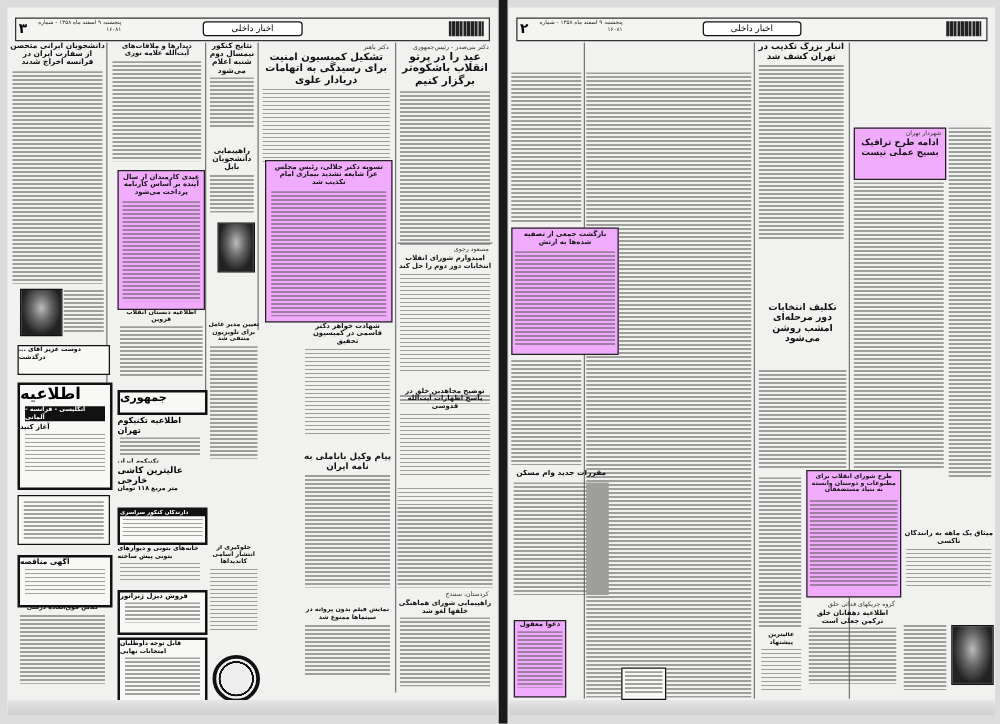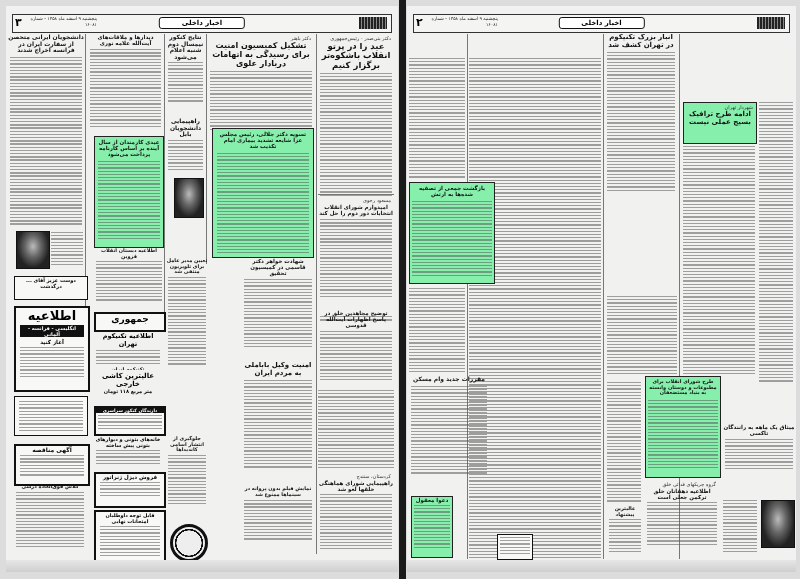--- a/index.html
+++ b/index.html
@@ -2,34 +2,34 @@
 <html><head>
 <meta charset="utf-8">
 <style>
   html,body{margin:0;padding:0;}
   body{width:800px;height:579px;background:#dcdcdc;position:relative;overflow:hidden;font-family:"DejaVu Sans",sans-serif;}
   .page{position:absolute;top:6px;height:566px;background:#f1f1ef;overflow:hidden;}
   #page-left{left:6px;width:392px;}
   #page-right{left:407px;width:389px;}
   .spine{position:absolute;left:399px;top:0;width:7px;height:579px;background:#1a1a1a;}
   .masthead{position:absolute;left:6px;right:6px;top:8px;height:17px;border:1px solid #333;background:#f4f4f2;}
-  .mast-section{position:absolute;left:50%;top:2px;transform:translateX(-50%);border:1.5px solid #111;border-radius:3px;padding:0 22px;font-size:7px;font-weight:bold;line-height:10px;direction:rtl;background:#fff;}
+  .mast-section{position:absolute;left:50%;top:2px;transform:translateX(-50%);border:1.5px solid #111;border-radius:3px;padding:0 22px;font-size:7px;font-weight:normal;line-height:10px;direction:rtl;background:#fff;}
   .mast-logo{position:absolute;right:4px;top:2px;width:28px;height:12px;background:repeating-linear-gradient(90deg,#222 0 2px,#888 2px 3px);}
   .mast-date{position:absolute;left:4px;top:1px;font-size:4.5px;line-height:6px;direction:rtl;color:#222;width:70px;}
   .mast-pagenum{position:absolute;left:2px;top:2px;font-size:11px;font-weight:bold;line-height:12px;}
   .block{position:absolute;overflow:hidden;}
-  .boxed{border:1px solid #222;background:#86efac;}
+  .boxed{border:1px solid #222;background:#f0abfc;}
   .hl{direction:rtl;text-align:center;font-weight:bold;color:#111;line-height:1.1;}
   .kicker{direction:rtl;text-align:right;font-size:5px;color:#333;padding:1px 3px;}
   .txt{background:repeating-linear-gradient(180deg,#5a5a5a 0,#5a5a5a 1.3px,transparent 1.3px,transparent 3.2px);opacity:.55;}
   .vrule{position:absolute;width:1px;background:#777;}
   .hrule{position:absolute;height:1px;background:#777;}
   .photo{position:absolute;background:radial-gradient(ellipse at 50% 40%,#bbb 0,#666 35%,#222 70%);border:1px solid #111;}
   .ad{position:absolute;border:2px solid #111;background:#f8f8f6;overflow:hidden;}
-  .ad-title{direction:rtl;text-align:center;font-weight:bold;color:#000;}
+  .ad-title{direction:rtl;text-align:left;font-weight:bold;color:#000;}
   .inverse{background:#111;color:#fff;}
   .seal{position:absolute;border-radius:50%;border:3px solid #111;background:radial-gradient(circle,#eee 0,#eee 55%,#111 56%,#111 62%,#eee 63%);}
   .bottom-edge{position:absolute;left:0;right:0;bottom:0;height:12px;background:linear-gradient(180deg,#e6e6e6,#cfcfcf);}
 </style>
 </head>
 <body>
 
 <div class="spine"></div>
 
 <div class="page" id="page-left">
@@ -111,21 +111,21 @@
     <div class="hl" style="font-size:5.5px">شهادت خواهر دکتر قاسمی در کمیسیون تحقیق</div>
     <div class="txt" style="height:70px;margin:3px 2px"></div>
   </div>
 
   <div class="block" style="left:312px;top:304px;width:76px;height:80px">
     <div class="hl" style="font-size:5.5px">توضیح مجاهدین خلق در پاسخ اظهارات آیت‌الله قدوسی</div>
     <div class="txt" style="height:50px;margin:3px 2px"></div>
   </div>
 
   <div class="block" style="left:236px;top:356px;width:72px;height:120px">
-    <div class="hl" style="font-size:7px">امنیت وکیل باباملی به مردم ایران</div>
+    <div class="hl" style="font-size:7px">پیام وکیل باباملی به نامه ایران</div>
     <div class="txt" style="height:90px;margin:3px 2px"></div>
   </div>
 
   <div class="block" style="left:160px;top:430px;width:42px;height:80px">
     <div class="hl" style="font-size:5px">جلوگیری از انتشار اسامی کاندیداها</div>
     <div class="txt" style="height:50px;margin:2px"></div>
   </div>
 
   <div class="block" style="left:236px;top:480px;width:72px;height:70px">
     <div class="hl" style="font-size:5px">نمایش فیلم بدون پروانه در سینماها ممنوع شد</div>
@@ -207,24 +207,27 @@
 
   <div class="txt" style="position:absolute;left:352px;top:96px;width:34px;height:280px"></div>
 
   <div class="block boxed" style="left:276px;top:96px;width:72px;height:40px">
     <div class="kicker">شهردار تهران</div>
     <div class="hl" style="font-size:7px">ادامه طرح ترافیک بسیج عملی نیست</div>
   </div>
   <div class="txt" style="position:absolute;left:276px;top:140px;width:72px;height:230px"></div>
 
   <div class="block" style="left:198px;top:28px;width:72px;height:175px">
-    <div class="hl" style="font-size:7px">انبار بزرگ تکنیکوم در تهران کشف شد</div>
+    <div class="hl" style="font-size:7px">انبار بزرگ تکذیب در تهران کشف شد</div>
     <div class="txt" style="height:140px;margin:3px 2px"></div>
   </div>
 
+  <div class="block" style="left:200px;top:236px;width:70px;height:60px">
+    <div class="hl" style="font-size:7.5px">تکلیف انتخابات دور مرحله‌ای امشب روشن می‌شود</div>
+  </div>
   <div class="txt" style="position:absolute;left:200px;top:290px;width:70px;height:80px"></div>
 
   <div class="txt" style="position:absolute;left:62px;top:52px;width:132px;height:500px;background:repeating-linear-gradient(180deg,#5a5a5a 0,#5a5a5a 1.3px,transparent 1.3px,transparent 3.2px),linear-gradient(90deg,transparent 32%,#f1f1ef 32%,#f1f1ef 34%,transparent 34%,transparent 66%,#f1f1ef 66%,#f1f1ef 68%,transparent 68%)"></div>
   <div class="txt" style="position:absolute;left:2px;top:52px;width:56px;height:120px"></div>
 
   <div class="block boxed" style="left:2px;top:176px;width:84px;height:100px">
     <div class="hl" style="font-size:5.5px;padding:2px">بازگشت جمعی از تصفیه شده‌ها به ارتش</div>
     <div class="txt" style="height:75px;margin:2px"></div>
   </div>
 

